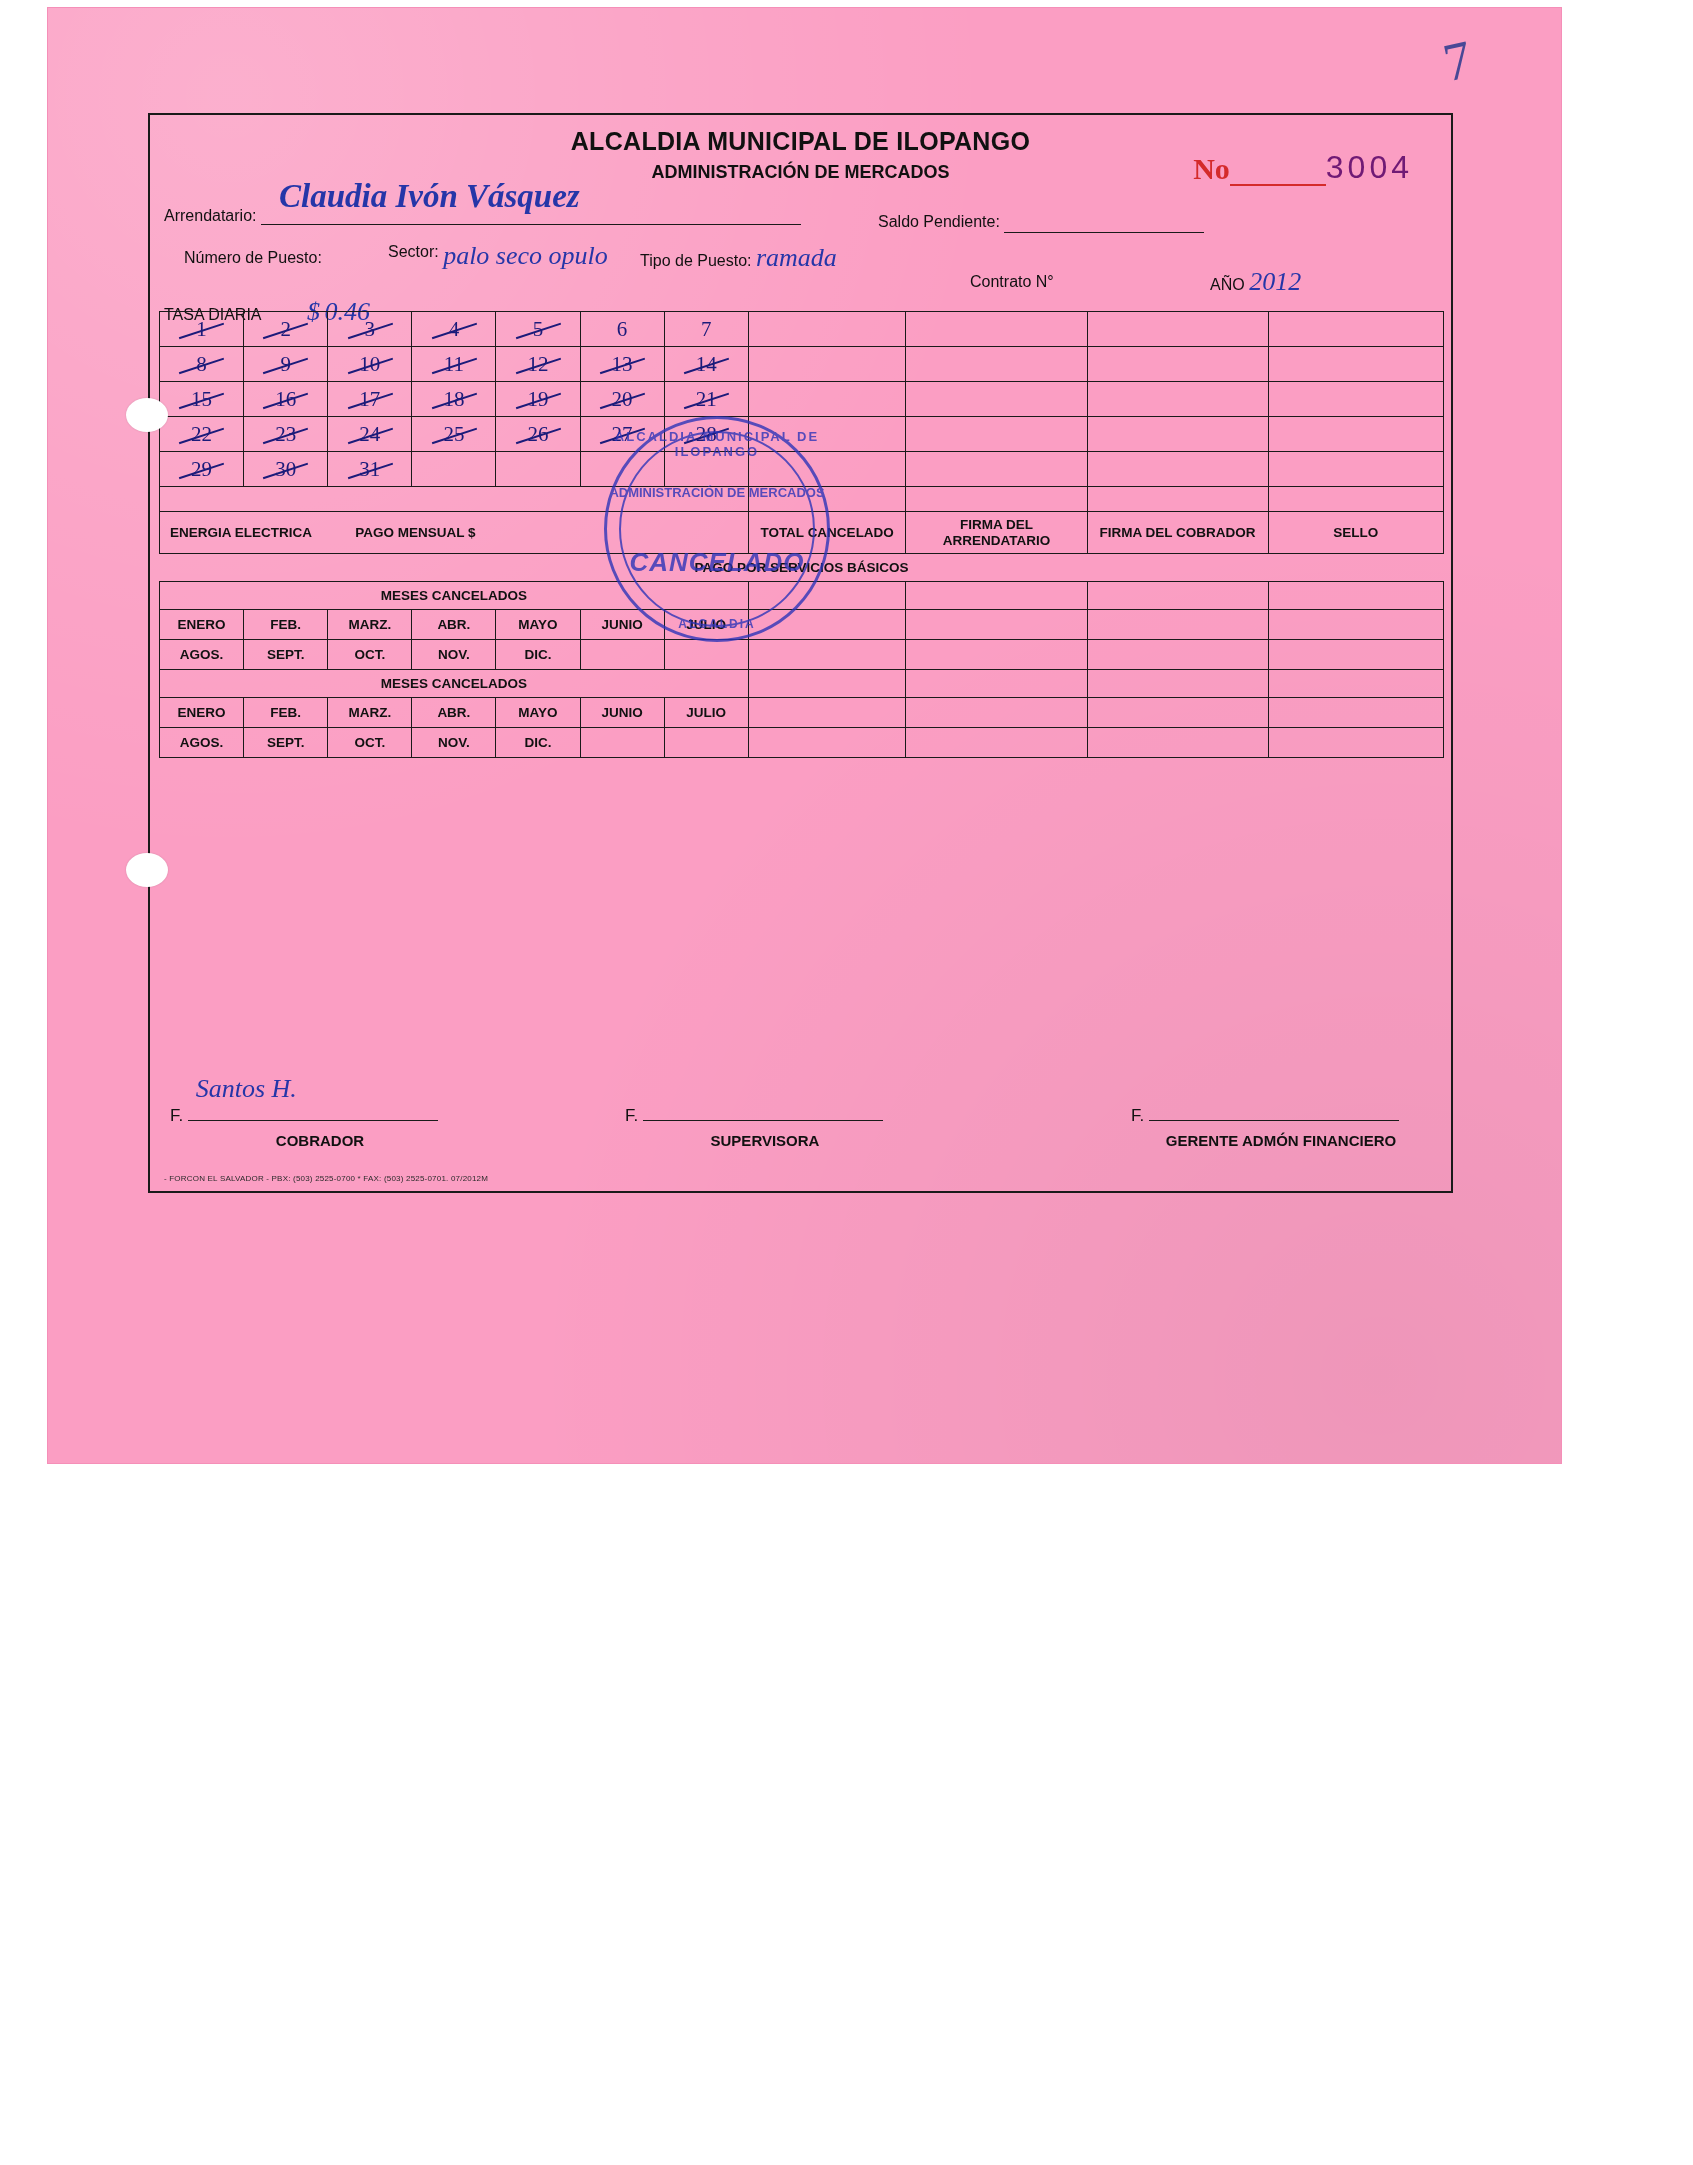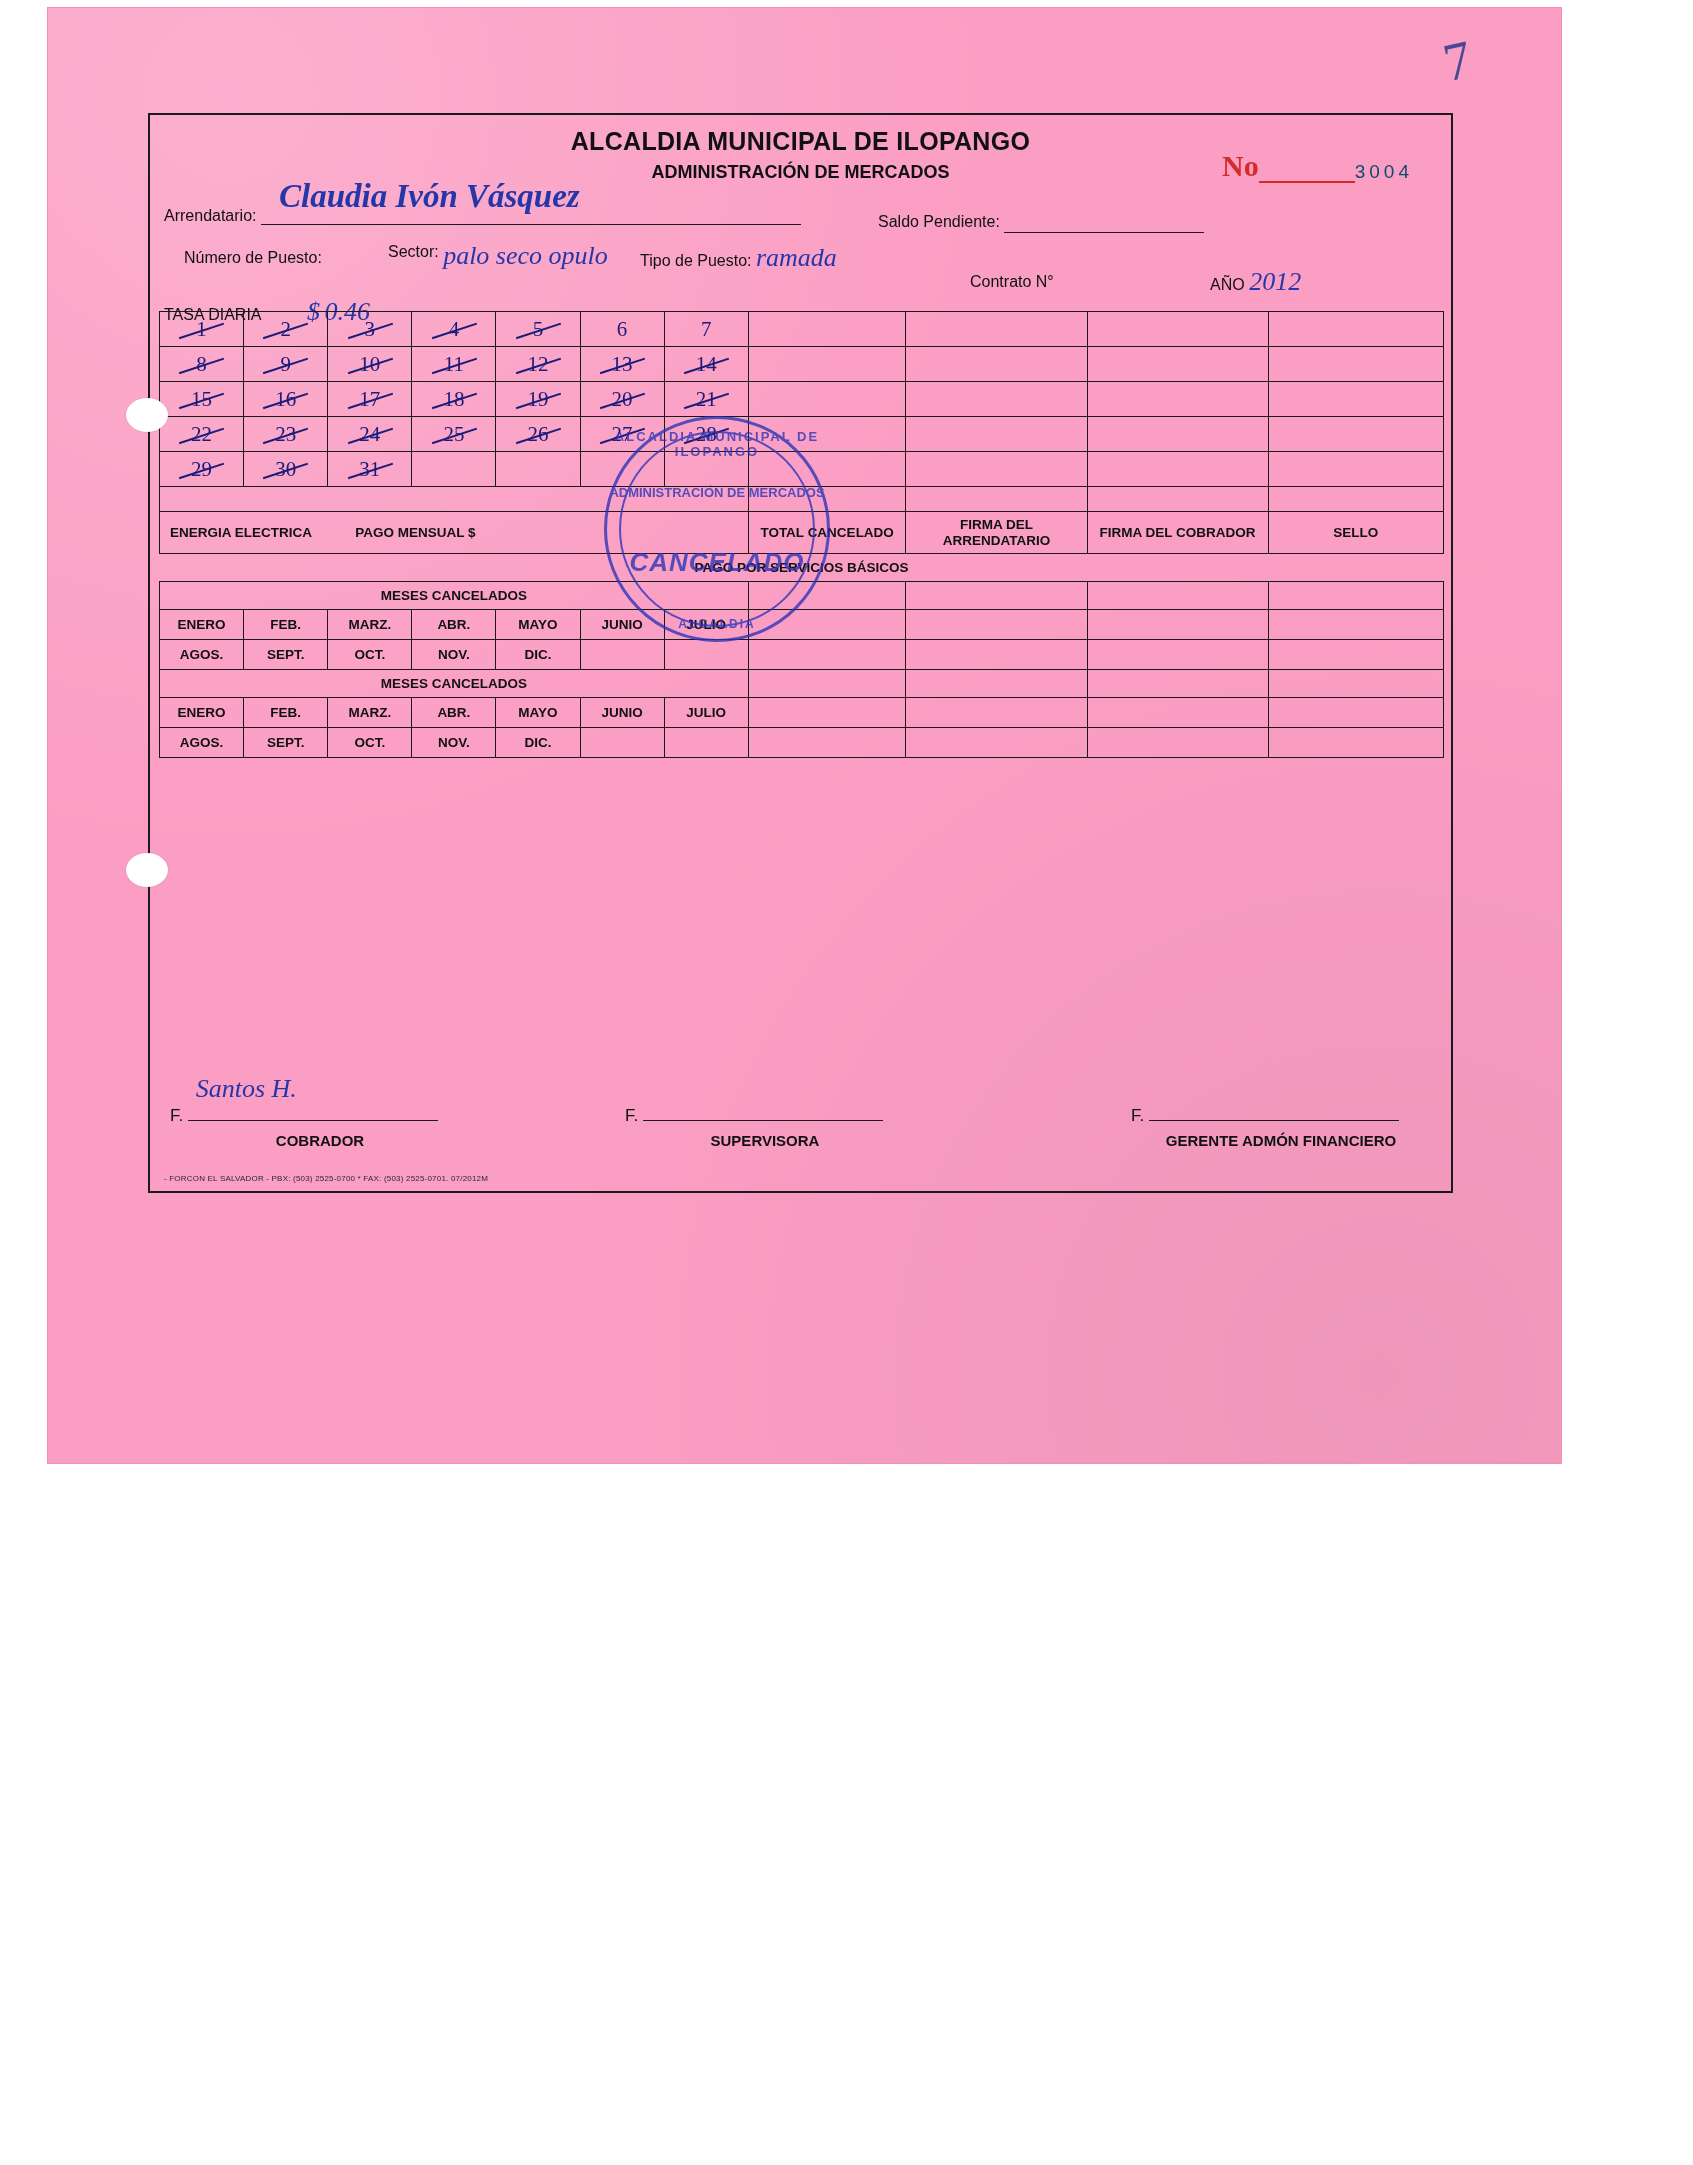--- a/index.html
+++ b/index.html
@@ -30,21 +30,21 @@
     position:absolute; left:100px; top:105px; width:1305px; height:1080px;
     border:2px solid #1a1a1a; box-sizing:border-box; background:transparent;
   }
 
   .hdr-title{ text-align:center; font-size:25px; font-weight:bold; letter-spacing:.3px; margin-top:12px; color:#111; }
   .hdr-sub{ text-align:center; font-size:18px; font-weight:bold; margin-top:6px; color:#111; }
 
   .no-box{ position:absolute; right:38px; top:34px; display:flex; align-items:flex-end; gap:0; }
   .no-label{ color:#d42b2b; font-size:30px; font-weight:bold; font-family:"Liberation Serif", serif; }
   .no-rule{ width:96px; border-bottom:2px solid #d42b2b; height:26px; }
-  .no-val{ color:#0c4a6e; font-size:19px; letter-spacing:4px; font-family:"Liberation Sans", sans-serif;text-align:center; }
+  .no-val{ color:#701a75; font-size:32px; letter-spacing:4px; font-family:"Liberation Sans", sans-serif;text-align:center; }
 
   
   .f-row{ position:absolute; font-size:16px; color:#111; }
   .rule{ border-bottom:1px solid #1a1a1a; display:inline-block; height:16px; vertical-align:bottom; }
 
   .hw{ font-family:"Liberation Serif", serif; color:#2536a8; font-style:italic; }
   .hw-l{ font-size:33px; }
   .hw-m{ font-size:26px; }
   .hw-s{ font-size:22px; }
 

